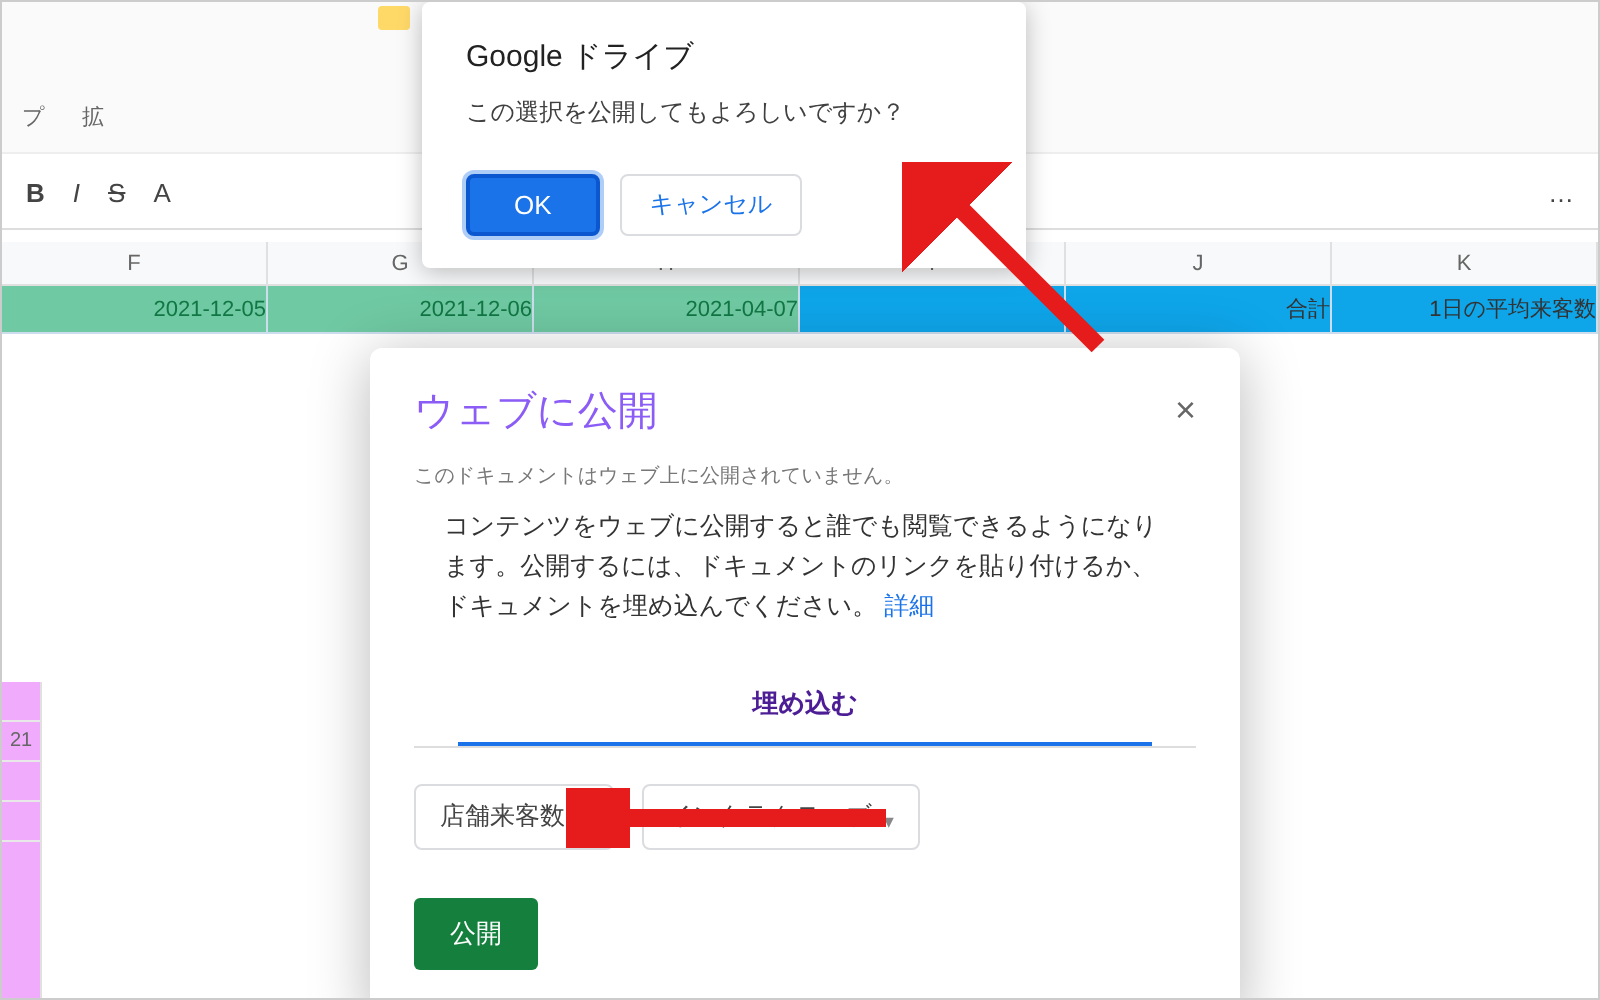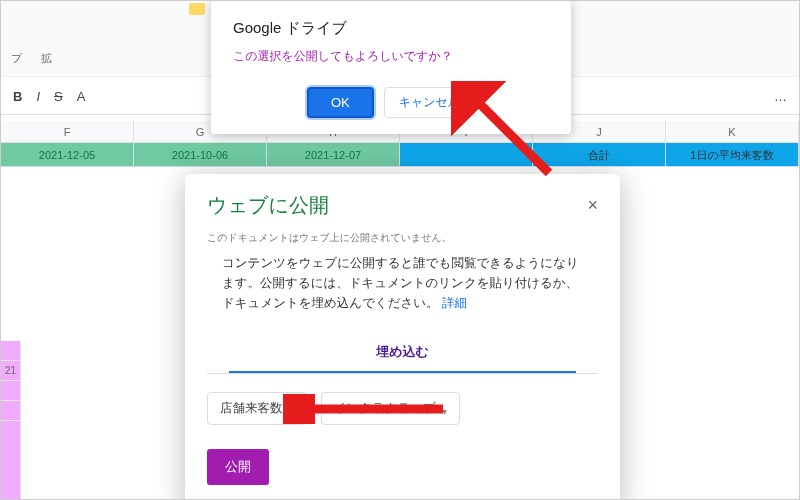--- a/index.html
+++ b/index.html
@@ -8,46 +8,46 @@
   
   .sheet-bg { position: absolute; inset: 0; }
   .toolbar { position: absolute; top: 78px; left: 0; right: 0; height: 36px; background: #fff; border-bottom: 1px solid #ddd; display: flex; align-items: center; gap: 14px; padding: 0 12px; color: #444; font-size: 13px; }
   .toolbar .tb-b { font-weight: bold; }
   .toolbar .tb-i { font-style: italic; }
   .toolbar .tb-s { text-decoration: line-through; }
   .grid { position: absolute; top: 120px; left: 0; right: 0; }
   .col-row { display: flex; height: 22px; }
   .col-cell { flex: 1; border: 1px solid #e0e0e0; border-top: none; border-left: none; text-align: center; font-size: 11px; color: #666; line-height: 22px; background: #f8f9fa; }
   .header-row { display: flex; height: 24px; }
-  .hcell { flex: 1; border: 1px solid #cde; border-top: none; border-left: none; font-size: 11px; color: #174; background: #6fc9a2; line-height: 24px; text-align: center; }
+  .hcell { flex: 1; border: 1px solid #cde; border-top: none; border-left: none; font-size: 11px; color: #174; background: #6fc9a2; line-height: 24px; text-align: right; }
   .hcell.alt { background: #0ea5e9; color: #333; }
 
   
-  .alert { position: absolute; top: 0; left: 210px; width: 360px; background: #fff; box-shadow: 0 2px 12px rgba(0,0,0,.25); border-radius: 4px; padding: 18px 22px 16px; z-index: 30; }
+  .alert { position: absolute; top: 0; left: 210px; width: 302px; background: #fff; box-shadow: 0 2px 12px rgba(0,0,0,.25); border-radius: 4px; padding: 18px 22px 16px; z-index: 30; }
   .alert-title { font-size: 15px; color: #222; margin-bottom: 10px; }
-  .alert-msg { font-size: 12px; color: #a21caf; margin-bottom: 22px; }
-  .alert-btns { display: flex; justify-content: center; gap: 10px; }
+  .alert-msg { font-size: 12px; color: #404040; margin-bottom: 22px; }
+  .alert-btns { display: flex; justify-content: flex-start; gap: 10px; }
   .btn-ok { background: #1a73e8; color: #fff; border: 2px solid #0b57d0; border-radius: 4px; padding: 6px 22px; font-size: 13px; font-weight: 500; box-shadow: 0 0 0 2px rgba(26,115,232,.35); }
   .btn-cancel { background: #fff; border: 1px solid #dadce0; border-radius: 4px; padding: 6px 14px; color: #1a73e8; font-size: 12px; }
 
   
   .pub { position: absolute; top: 173px; left: 184px; width: 435px; background: #fff; box-shadow: 0 4px 30px rgba(0,0,0,.28); border-radius: 6px; z-index: 20; padding: 0 0 8px; }
   .pub-head { display: flex; align-items: center; padding: 18px 22px 12px; }
-  .pub-title { font-size: 20px; color: #15803d; flex: 1; }
+  .pub-title { font-size: 20px; color: #8b5cf6; flex: 1; }
   .pub-x { color: #666; font-size: 18px; }
   .pub-sub { padding: 0 22px; font-size: 10px; color: #777; margin-bottom: 8px; }
   .pub-desc { padding: 0 37px; font-size: 12.5px; color: #333; line-height: 1.6; margin-bottom: 6px; }
   .pub-desc a { color: #1a73e8; text-decoration: none; }
   .tabs { display: flex; padding: 14px 22px 0; border-bottom: 1px solid #ddd; margin: 0 22px; }
   .tab { flex: 1; text-align: center; font-size: 13px; color: #666; padding: 10px 0; border-bottom: 2px solid transparent; }
   .tab.active { color: #4c1d95; border-bottom-color: #1a73e8; font-weight: 700; }
   .selects { display: flex; gap: 14px; padding: 18px 22px; }
   .sel { border: 1px solid #dadce0; border-radius: 4px; padding: 7px 12px; font-size: 12.5px; color: #444; display: inline-flex; align-items: flex-end; gap: 6px; }
   .sel .caret { font-size: 10px; color: #888; }
-  .btn-pub { margin: 6px 22px 18px; background: #a21caf; color: #fff; border: none; border-radius: 3px; padding: 9px 18px; font-size: 13px; display: inline-block; }
+  .btn-pub { margin: 6px 22px 18px; background: #15803d; color: #fff; border: none; border-radius: 3px; padding: 9px 18px; font-size: 13px; display: inline-block; }
 
   
   .arrow1 { position: absolute; top: 80px; left: 450px; z-index: 40; }
   .arrow2 { position: absolute; top: 393px; left: 282px; z-index: 40; }
 
   .win-chrome { position: absolute; top: 0; left: 0; right: 0; height: 76px; background: #fafafa; border-bottom: 1px solid #eee; }
   .folder-icon { position:absolute; top:2px; left:188px; width:16px; height:12px; background:#ffd968; border-radius:2px; }
   .dot { position:absolute; top:50px; left:10px; font-size:11px; color:#666; }
   .sheet-side { position: absolute; left: 0; top: 340px; width: 20px; bottom: 0; background: #f0abfc; border-right: 1px solid #e0e0e0; font-size: 10px; color:#666; }
   .sheet-side div { height: 20px; line-height: 20px; text-align: center; border-bottom: 1px solid #e8e8e8; }
@@ -72,22 +72,22 @@
     <div class="col-row">
       <div class="col-cell">F</div>
       <div class="col-cell">G</div>
       <div class="col-cell">H</div>
       <div class="col-cell">I</div>
       <div class="col-cell">J</div>
       <div class="col-cell">K</div>
     </div>
     <div class="header-row">
       <div class="hcell">2021-12-05</div>
-      <div class="hcell">2021-10-06</div>
-      <div class="hcell">2021-12-07</div>
+      <div class="hcell">2021-12-06</div>
+      <div class="hcell">2021-04-07</div>
       <div class="hcell alt"></div>
       <div class="hcell alt">合計</div>
       <div class="hcell alt">1日の平均来客数</div>
     </div>
   </div>
   <div class="sheet-side">
     <div></div>
     <div>21</div>
     <div></div>
     <div></div>

